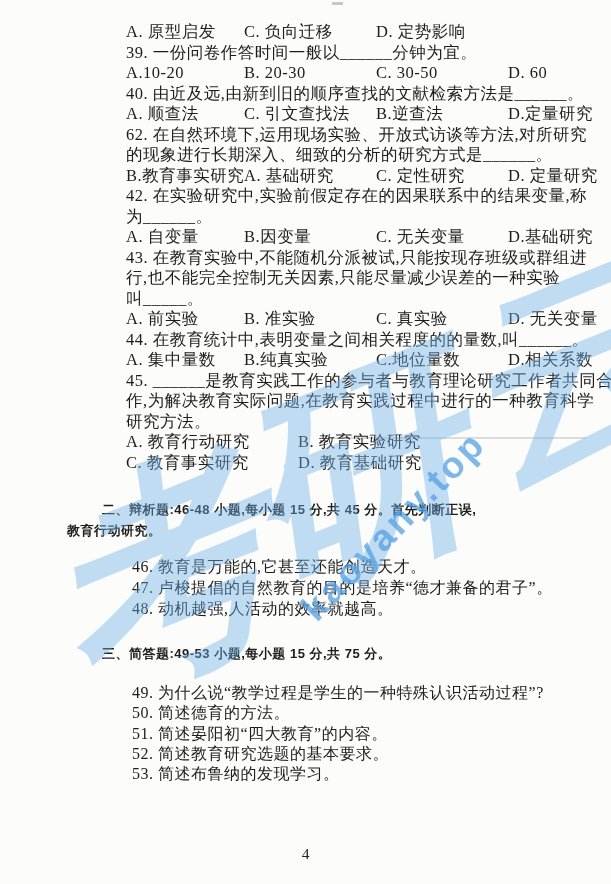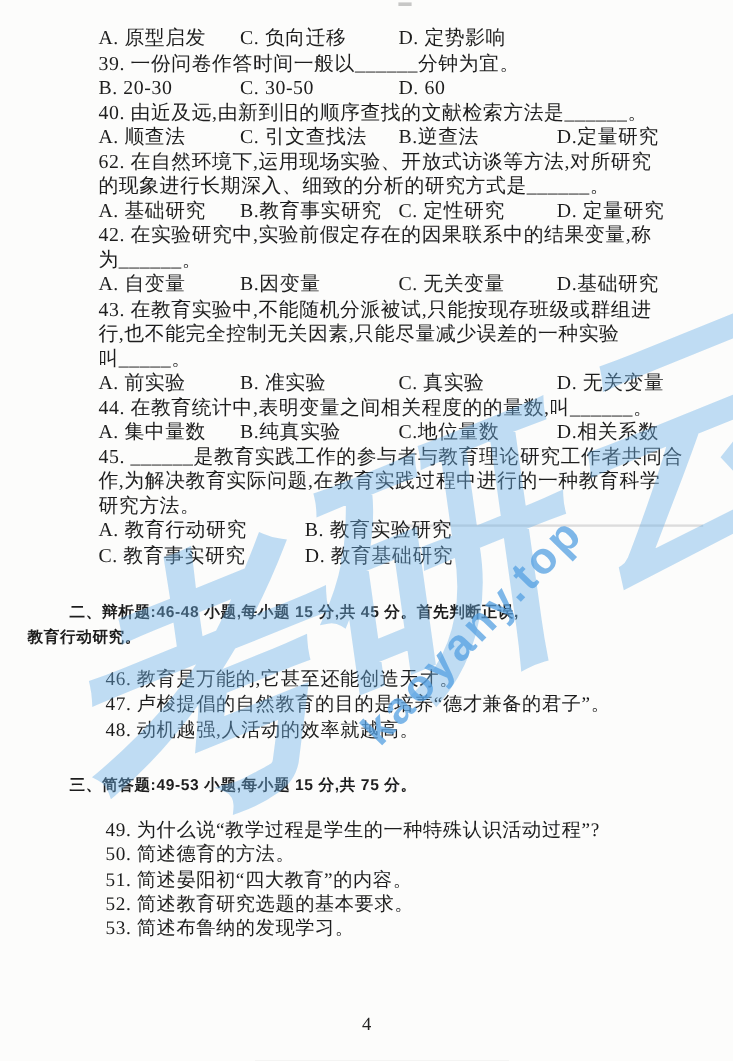--- a/index.html
+++ b/index.html
@@ -5,21 +5,21 @@
   html,body { margin:0; padding:0; background:#e8e8e8; }
   .page {
     position:relative;
     width:611px; height:884px;
     margin:0 auto;
     background:#fcfcfb;
     overflow:hidden;
     color:#1d1d1d;
     font-family:"Liberation Serif","DejaVu Serif",serif;
   }
-  .content { position:absolute; inset:0; }
+  .content { position:absolute; inset:0;padding-left:44px; }
   
   .tblock { padding-top:22px; }
   .line {
     margin-left:82px;
     font-size:16.5px;
     line-height:20.5px;
     height:20.5px;
     white-space:nowrap;
     letter-spacing:0.5px;
   }
@@ -102,38 +102,39 @@
 
     <div class="tblock">
       <div class="line opts opts4">
         <span>A. 原型启发</span>
         <span>C. 负向迁移</span>
         <span>D. 定势影响</span>
       </div>
 
       <div class="line">39. 一份问卷作答时间一般以______分钟为宜。</div>
       <div class="line opts opts4">
+        <span>A.10-20</span>
         <span>B. 20-30</span>
         <span>C. 30-50</span>
         <span>D. 60</span>
       </div>
 
       <div class="line">40. 由近及远,由新到旧的顺序查找的文献检索方法是______。</div>
       <div class="line opts opts4">
         <span>A. 顺查法</span>
         <span>C. 引文查找法</span>
         <span>B.逆查法</span>
         <span>D.定量研究</span>
       </div>
 
       <div class="line">62. 在自然环境下,运用现场实验、开放式访谈等方法,对所研究</div>
       <div class="line">的现象进行长期深入、细致的分析的研究方式是______。</div>
       <div class="line opts opts4">
+        <span>B.教育事实研究</span>
         <span>A. 基础研究</span>
-        <span>B.教育事实研究</span>
         <span>C. 定性研究</span>
         <span>D. 定量研究</span>
       </div>
 
       <div class="line">42. 在实验研究中,实验前假定存在的因果联系中的结果变量,称</div>
       <div class="line">为______。</div>
       <div class="line opts opts4">
         <span>A. 自变量</span>
         <span>B.因变量</span>
         <span>C. 无关变量</span>

